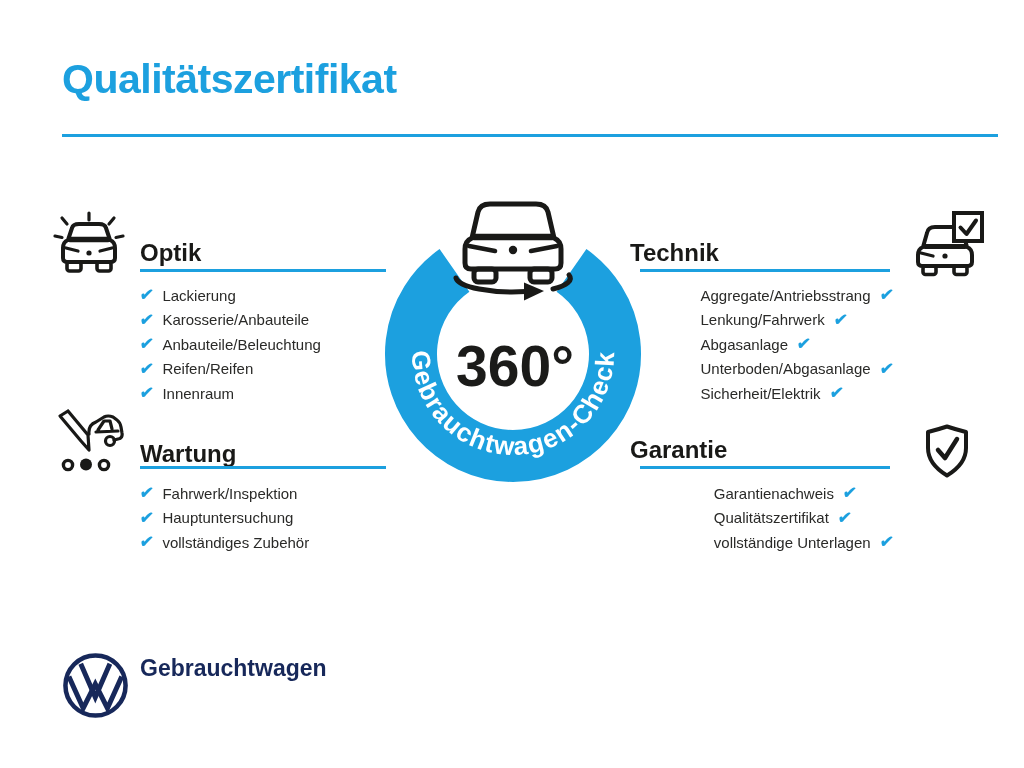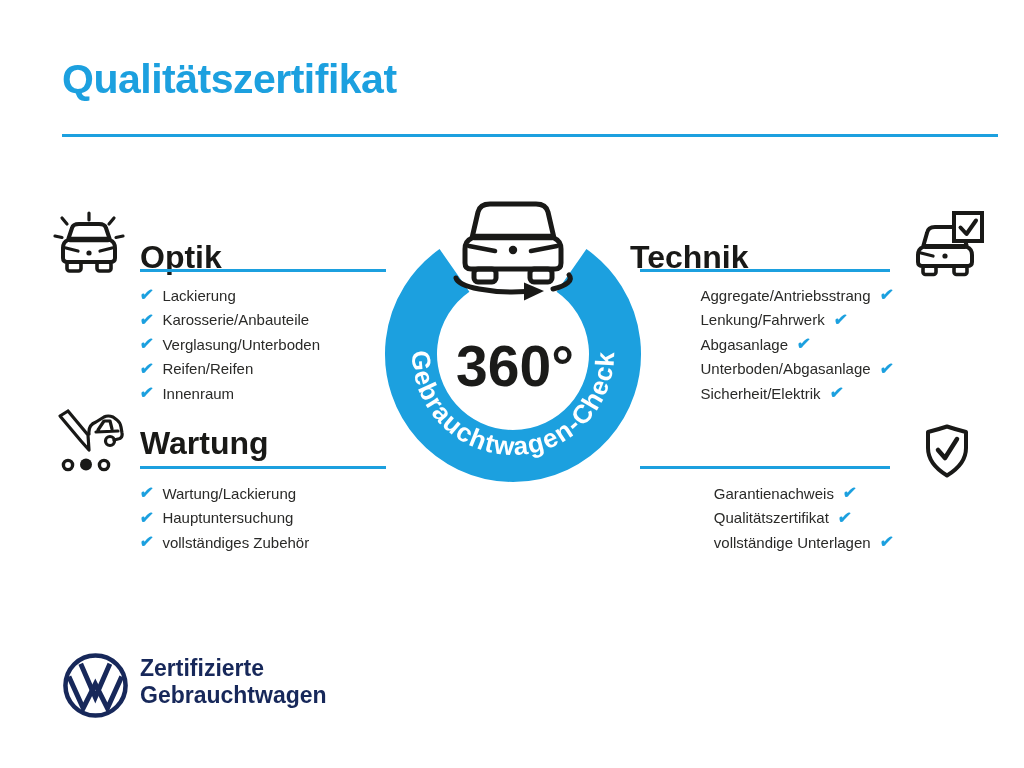--- a/index.html
+++ b/index.html
@@ -18,21 +18,21 @@
     left:54px; top:56px;
     font-size:41px; font-weight:700; letter-spacing:-0.5px;
     color:var(--accent,#1CA0DF);
   }
   .top-divider {
     left:54px; top:134px; width:936px; height:3px;
     background:var(--accent,#1CA0DF);
   }
 
   .sec-title {
-    font-size:32px; font-weight:700; color:var(--ink,#191917);
+    font-size:24px; font-weight:700; color:var(--ink,#191917);
   }
   .sec-title.right { text-align:left; width:260px; }
   .sec-divider { height:3px; background:var(--accent,#1CA0DF); }
 
   ul.items { list-style:none; }
   ul.items li {
     display:flex; align-items:center; height:24.5px;
     font-size:15px; color:#2a2a28; white-space:nowrap;
   }
   ul.items.right-align li { justify-content:flex-start; }
@@ -79,21 +79,21 @@
     <li>
         <span class="chk">✔</span>
         <span>Lackierung</span>
       </li>
     <li>
         <span class="chk">✔</span>
         <span>Karosserie/Anbauteile</span>
       </li>
     <li>
         <span class="chk">✔</span>
-        <span>Verglasung/Unterboden</span>
+        <span>Anbauteile/Beleuchtung</span>
       </li>
     <li>
         <span class="chk">✔</span>
         <span>Reifen/Reifen</span>
       </li>
     <li>
         <span class="chk">✔</span>
         <span>Innenraum</span>
       </li>
   </ul>
@@ -135,41 +135,42 @@
 
   <svg class="abs" style="left:44px;top:408px" width="72" height="68" viewBox="0 0 72 68">
     <path class="ink-stroke" stroke-width="3.2" d="M8 8 L16 3 M8 8 L29 33 M16 3 L36 27 M29 33 L37 42 L36 27"></path>
     <path class="ink-stroke" stroke-width="3.2" d="M37 26 Q36 17 44 14 L52 9 Q56 7 61 9 L65 12 Q68 14 69 19 L70 25 Q71 30 66 31 L62 32"></path>
     <path class="ink-stroke" stroke-width="3.2" d="M44 24 L66 23 M46 22 L52 13 L58 13 L60 21"></path>
     <circle class="ink-stroke" stroke-width="3.2" cx="58" cy="33" r="4.5" fill="#fff"></circle>
     <circle class="ink-stroke" stroke-width="3.4" cx="16" cy="57" r="4.6" fill="#fff"></circle>
     <circle class="ink-fill" cx="34" cy="56.5" r="6"></circle>
     <circle class="ink-stroke" stroke-width="3.4" cx="52" cy="57" r="4.6" fill="#fff"></circle>
   </svg>
-  <h2 class="abs sec-title" style="left:132px;top:425px">Wartung</h2>
+  <h2 class="abs sec-title" style="left:132px;top:440px">Wartung</h2>
   <div class="abs sec-divider" style="left:132px;top:466px;width:246px"></div>
   <ul class="abs items left-align" style="left:132px;top:481px">
     <li>
         <span class="chk">✔</span>
-        <span>Wartung/Lackierung</span>
+        <span>Fahrwerk/Inspektion</span>
       </li>
     <li>
         <span class="chk">✔</span>
         <span>Hauptuntersuchung</span>
       </li>
     <li>
         <span class="chk">✔</span>
         <span>vollständiges Zubehör</span>
       </li>
   </ul>
 
   <svg class="abs" style="left:913px;top:422px" width="52" height="58" viewBox="0 0 52 58">
     <path class="ink-stroke" stroke-width="4" d="M7 10 Q17 7.5 26 4.5 Q35 7.5 45 10 L45 26 Q45 42 26 53.5 Q7 42 7 26 Z"></path>
     <path class="ink-stroke" stroke-width="4.5" d="M17 28 L24 36 L36 17"></path>
   </svg>
+  <h2 class="abs sec-title right" style="right:134px;top:436px">Garantie</h2>
   <div class="abs sec-divider" style="right:134px;top:466px;width:250px"></div>
   <ul class="abs items right-align" style="right:131px;top:481px">
     <li>
         <span>Garantienachweis</span>
         <span class="chk">✔</span>
       </li>
     <li>
         <span>Qualitätszertifikat</span>
         <span class="chk">✔</span>
       </li>
@@ -202,17 +203,16 @@
       <polygon class="ink-fill" points="156,92.5 176,101 156,110.5"></polygon>
     </g>
   </svg>
 
   <svg class="abs" style="left:53px;top:651px" width="69" height="69" viewBox="0 0 70 70">
     <circle class="navy-stroke" cx="35" cy="35" r="30.5" stroke-width="4.6"></circle>
     <path class="navy-stroke" stroke-width="5" d="M20 13 L34.8 47 L49.6 13"></path>
     <path class="navy-stroke" stroke-width="5" d="M8 26 L22.5 58 L34.8 33.5 L47.1 58 L61.6 26"></path>
   </svg>
   <div class="abs brand-text">
-    <div>Zertifizierte</div>
     <div>Gebrauchtwagen</div>
   </div>
 
 </div>
 
 </body></html>

